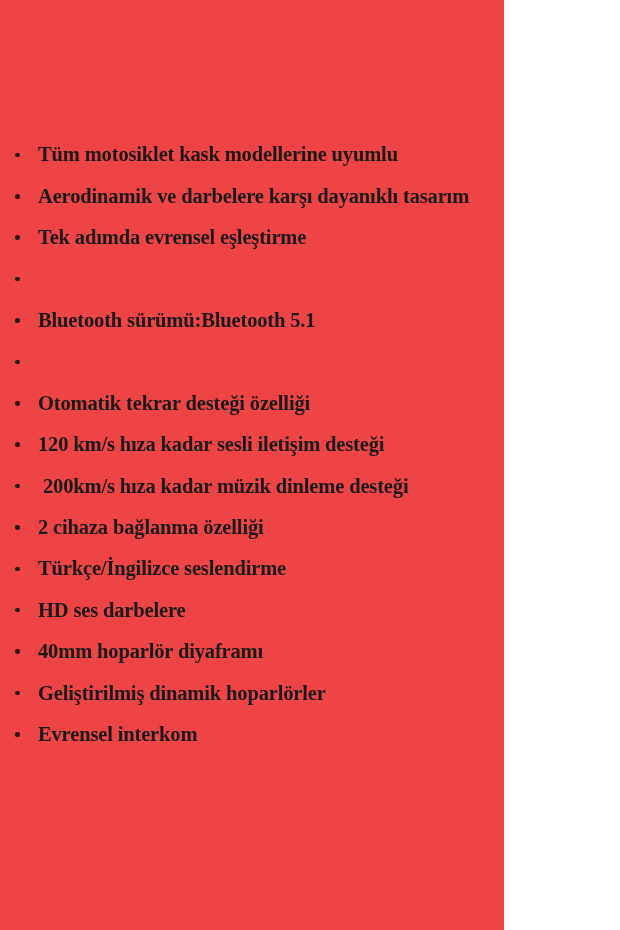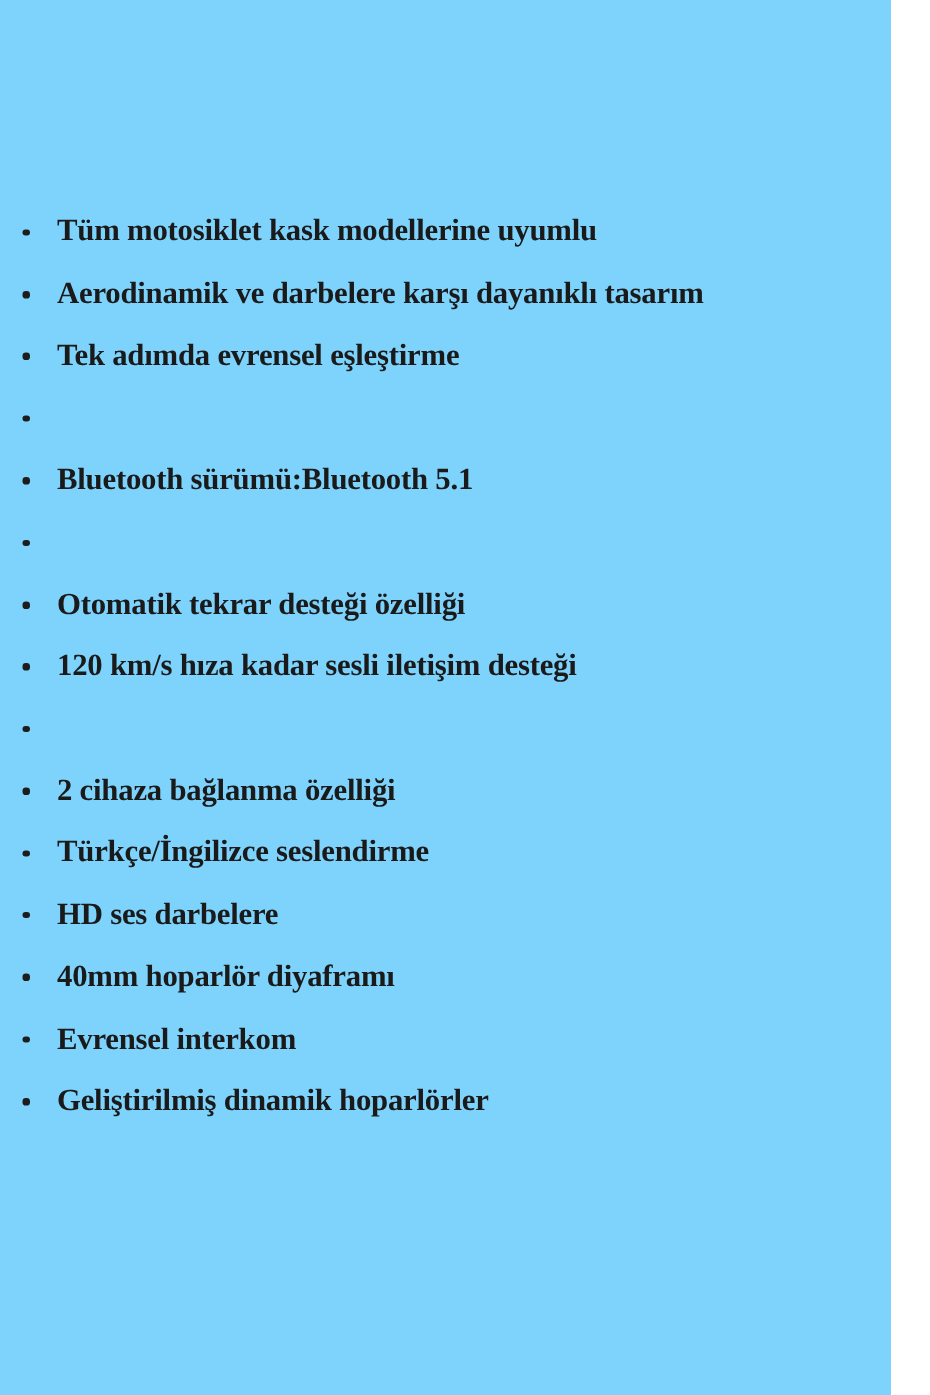--- a/index.html
+++ b/index.html
@@ -3,23 +3,23 @@
 <meta charset="utf-8">
 <style>
   html, body {
     margin: 0;
     padding: 0;
     background: #ffffff;
   }
 
   .page {
     position: relative;
-    width: 594px;
+    width: 504px;
     height: 930px;
-    background: #7dd3fc;
+    background: #ef4444;
     overflow: hidden;
     font-family: "Liberation Serif", "DejaVu Serif", serif;
     -webkit-font-smoothing: antialiased;
   }
 
   .spec-list {
     position: absolute;
     left: 0;
     top: 134px;
     width: 620px;
@@ -87,39 +87,40 @@
       <li class="spec-item">
         <span class="spec-bullet"></span>
         <span class="spec-text">Otomatik tekrar desteği özelliği</span>
       </li>
       <li class="spec-item">
         <span class="spec-bullet"></span>
         <span class="spec-text">120 km/s hıza kadar sesli iletişim desteği</span>
       </li>
       <li class="spec-item">
         <span class="spec-bullet"></span>
+        <span class="spec-text"> 200km/s hıza kadar müzik dinleme desteği</span>
       </li>
       <li class="spec-item">
         <span class="spec-bullet"></span>
         <span class="spec-text">2 cihaza bağlanma özelliği</span>
       </li>
       <li class="spec-item">
         <span class="spec-bullet"></span>
         <span class="spec-text">Türkçe/İngilizce seslendirme</span>
       </li>
       <li class="spec-item">
         <span class="spec-bullet"></span>
         <span class="spec-text">HD ses darbelere</span>
       </li>
       <li class="spec-item">
         <span class="spec-bullet"></span>
         <span class="spec-text">40mm hoparlör diyaframı</span>
       </li>
       <li class="spec-item">
         <span class="spec-bullet"></span>
-        <span class="spec-text">Evrensel interkom</span>
+        <span class="spec-text">Geliştirilmiş dinamik hoparlörler</span>
       </li>
       <li class="spec-item">
         <span class="spec-bullet"></span>
-        <span class="spec-text">Geliştirilmiş dinamik hoparlörler</span>
+        <span class="spec-text">Evrensel interkom</span>
       </li>
     </ul>
 </div>
 
 </body></html>

